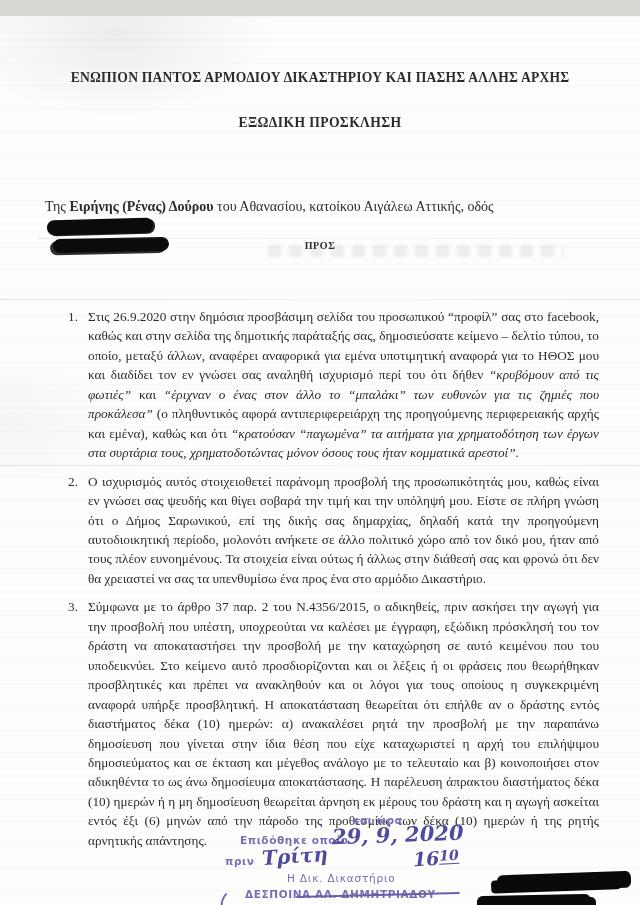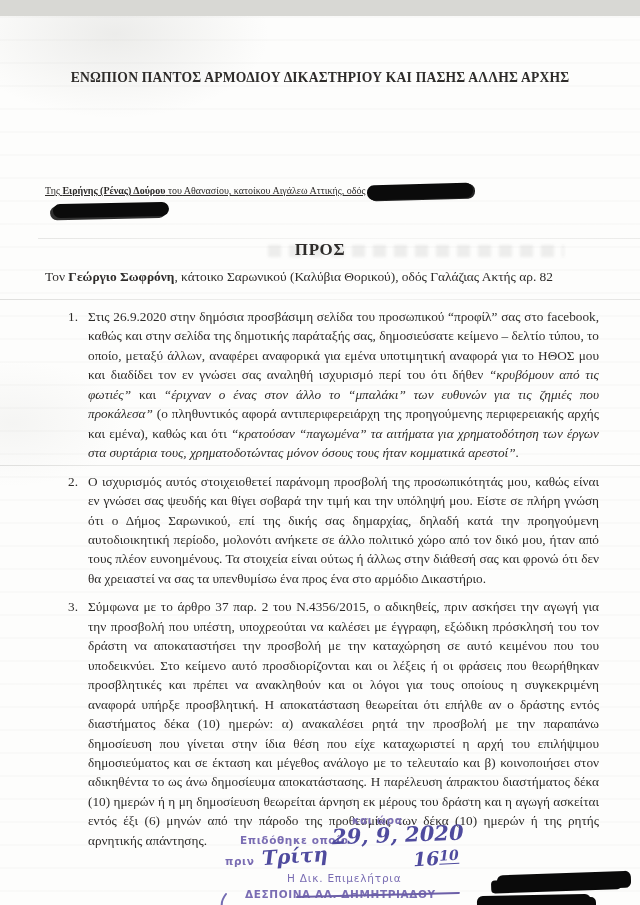--- a/index.html
+++ b/index.html
@@ -27,27 +27,27 @@
     text-align:center;font-weight:700;font-size:13.6px;letter-spacing:0.2px;
   }
   .title{
     position:absolute;top:99px;left:0;width:100%;
     text-align:center;font-weight:700;font-size:13.6px;letter-spacing:0.4px;
   }
   .subtitle{
     position:absolute;top:127px;left:0;width:100%;
     text-align:center;font-size:13.2px;
   }
-  .sender-block{position:absolute;top:165px;left:45px;width:556px;font-size:10px;line-height:19px;text-decoration:underline;}
+  .sender-block{position:absolute;top:181px;left:45px;width:556px;font-size:14px;line-height:19px;}
   .redact{display:inline-block;background:#0b0b0b;border-radius:7px;vertical-align:middle;}
   .redact.r1{width:106px;height:15px;transform:rotate(-1.6deg);margin-left:2px;box-shadow:2px 1px 0 rgba(11,11,11,.9);}
   .redact.r2{display:block;width:116px;height:14px;margin-top:3px;margin-left:8px;transform:rotate(-1.2deg);border-radius:8px;box-shadow:-3px 2px 0 rgba(11,11,11,.85);}
   .pros{
     position:absolute;top:224px;left:0;width:100%;
-    text-align:center;font-weight:700;font-size:17px;letter-spacing:0.6px;
+    text-align:center;font-weight:700;font-size:10px;letter-spacing:0.6px;
   }
   .bleed-smear{
     position:absolute;top:229px;left:268px;width:296px;height:12px;
     background:repeating-linear-gradient(90deg, rgba(150,150,148,0.28) 0 13px, transparent 13px 21px);
     filter:blur(1.6px);opacity:.55;pointer-events:none;
   }
   .recipient-block{position:absolute;top:251px;left:45px;width:556px;font-size:13.4px;line-height:19px;}
   .paras{position:absolute;top:291px;left:88px;width:511px;font-size:13.25px;line-height:19.45px;text-align:justify;}
   .para{position:relative;margin-bottom:9px;}
   .para .num{position:absolute;left:-20px;top:0;}
@@ -61,32 +61,30 @@
   svg.flourish{position:absolute;overflow:visible;}
 </style>
 </head>
 <body>
 
 <div class="page">
 
   <div class="scan-shade"></div>
 
   <div class="heading">ΕΝΩΠΙΟΝ ΠΑΝΤΟΣ ΑΡΜΟΔΙΟΥ ΔΙΚΑΣΤΗΡΙΟΥ ΚΑΙ ΠΑΣΗΣ ΑΛΛΗΣ ΑΡΧΗΣ</div>
+  <div class="title">ΕΞΩΔΙΚΗ ΠΡΟΣΚΛΗΣΗ</div>
 
   <div class="sender-block">
     <span><span>Της </span><span style="font-weight: 700;">Ειρήνης (Ρένας) Δούρου</span><span> του Αθανασίου, κατοίκου Αιγάλεω Αττικής, οδός</span></span><span class="redact r1"></span>
     <span class="redact r2"></span>
   </div>
 
   <div class="bleed-smear"></div>
   <div class="pros">ΠΡΟΣ</div>
 
-  <div class="recipient-block">
-    <span><span>Τον </span><span style="font-weight: 700;">Γεώργιο Σωφρόνη</span><span>, κάτοικο Σαρωνικού (Καλύβια Θορικού), οδός Γαλάζιας Ακτής αρ. 82</span></span>
-  </div>
 
   <div class="fold" style="top:222px;left:38px;width:602px;opacity:.45"></div>
   <div class="fold" style="top:283px;width:640px;opacity:.6"></div>
   <div class="fold" style="top:449px;width:640px;opacity:.55"></div>
 
   <div class="paras">
     <div class="para">
       <span class="num">1.</span>
       <span><span>Στις 26.9.2020 στην δημόσια προσβάσιμη σελίδα του προσωπικού “προφίλ” σας στο facebook,  καθώς και στην σελίδα της δημοτικής παράταξής σας, δημοσιεύσατε κείμενο – δελτίο τύπου, το οποίο, μεταξύ άλλων, αναφέρει αναφορικά για εμένα υποτιμητική αναφορά για το ΗΘΟΣ μου και διαδίδει τον εν γνώσει σας αναληθή ισχυρισμό περί του ότι δήθεν </span><span style="font-style: italic;">“κρυβόμουν από τις φωτιές”</span><span> και </span><span style="font-style: italic;">“έριχναν ο ένας στον άλλο το “μπαλάκι” των ευθυνών για τις ζημιές που προκάλεσα”</span><span> (ο πληθυντικός αφορά αντιπεριφερειάρχη της προηγούμενης περιφερειακής αρχής και εμένα), καθώς και ότι </span><span style="font-style: italic;">“κρατούσαν “παγωμένα” τα αιτήματα για χρηματοδότηση των έργων στα συρτάρια τους, χρηματοδοτώντας μόνον όσους τους ήταν κομματικά αρεστοί”.</span></span>
     </div>
@@ -102,21 +100,21 @@
 
   <div class="stamp-layer">
     <span class="ink" style="top:818px;left:240px;color:#7a6db3">Επιδόθηκε οποίο</span>
     <span class="hand" style="top:806px;left:332px;font-size:21px;color:#4f4b9e;transform:rotate(-2deg)">29, 9, 2020</span>
 
     <span class="ink" style="top:839px;left:225px;color:#7a6db3">πριν</span>
     <span class="hand" style="top:828px;left:262px;font-size:20px;color:#4f4b9e;transform:rotate(-4deg)">Τρίτη</span>
     <span class="ink" style="top:798px;left:352px;color:#7a6db3">και ώρα</span>
     <span class="hand" style="top:831px;left:413px;font-size:19px;color:#4f4b9e;transform:rotate(-3deg)"><span>16</span><span style="font-size:14px;vertical-align:4px;border-bottom:1.5px solid #4f4b9e">10</span></span>
 
-    <span class="ink" style="top:856px;left:287px;color:#7a6db3;font-weight:400;letter-spacing:0.8px">Η Δικ. Επιμελήτρια</span>
+    <span class="ink" style="top:856px;left:287px;color:#7a6db3;font-weight:400;letter-spacing:0.8px">Η Δικ. Δικαστήριο</span>
 
     <span class="ink" style="top:872px;left:245px;color:#7a6db3">ΔΕΣΠΟΙΝΑ ΑΛ. ΔΗΜΗΤΡΙΑΔΟΥ</span>
     <span class="strike-line" style="top:878px;left:296px;width:164px;background:#6c5fa8;transform:rotate(-1.5deg)"></span>
 
     <span class="ink" style="top:888px;left:232px;color:#7a6db3;font-size:9.5px">ΚΡΗΤΗΣ 62 ΑΓ. ΒΑΡΒΑΡΑ ΤΗΛ.</span>
     <span class="strike-line" style="top:892px;left:398px;width:64px;background:#6c5fa8;transform:rotate(-4deg)"></span>
 
     <svg class="flourish" style="top:876px;left:218px" width="250" height="30" viewBox="0 0 250 30">
       <path d="M8,2 C2,10 2,18 10,20 C40,28 120,26 170,20" fill="none" stroke="#5a51a5" stroke-width="2" stroke-linecap="round" opacity="0.85"></path>
       <path d="M30,28 C90,34 180,26 226,16" fill="none" stroke="#5a51a5" stroke-width="2" stroke-linecap="round" opacity="0.8"></path>

